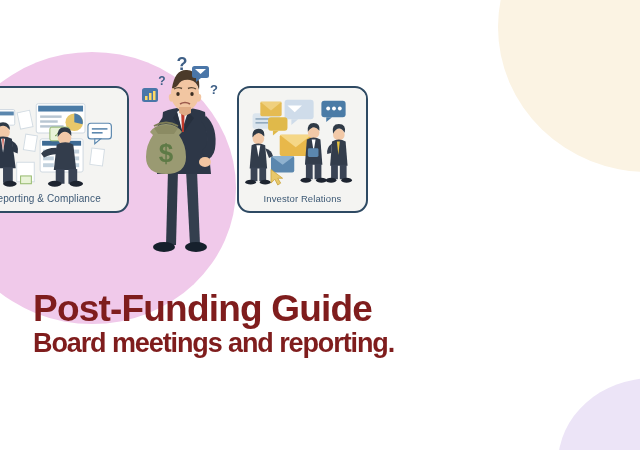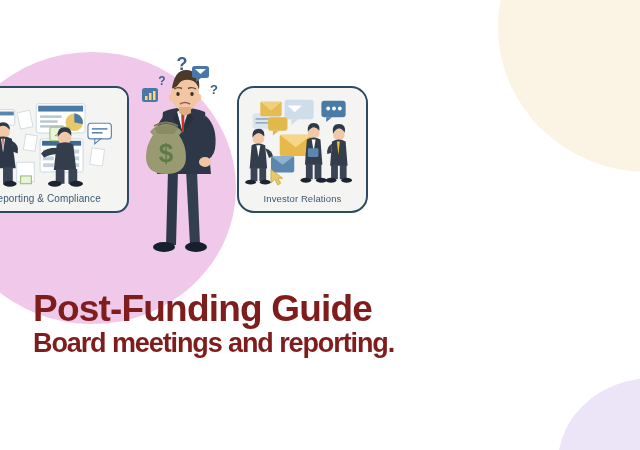--- a/index.html
+++ b/index.html
@@ -21,21 +21,21 @@
   .card {
     position:absolute;
     background:#f4f4f2;
     border:2px solid #2e4a63;
     border-radius:13px;
     display:flex; flex-direction:column;
     align-items:center; justify-content:flex-end;
     overflow:hidden;
   }
   .card-left  { left:-38px; top:86px; width:167px; height:127px; }
-  .card-right { left:237px; top:86px; width:131px; height:127px;border-radius:17px; }
+  .card-right { left:237px; top:86px; width:131px; height:127px; }
   .card-art { position:absolute; left:0; right:0; top:4px; bottom:22px; }
   .card-label {
     position:relative; z-index:3;
     width:100%; text-align:center;
     font-size:10px; color:#3d5975;
     padding-bottom:7px; letter-spacing:.1px;
     white-space:nowrap;
   }
   .card-right .card-label { font-size:9.5px; }
 

